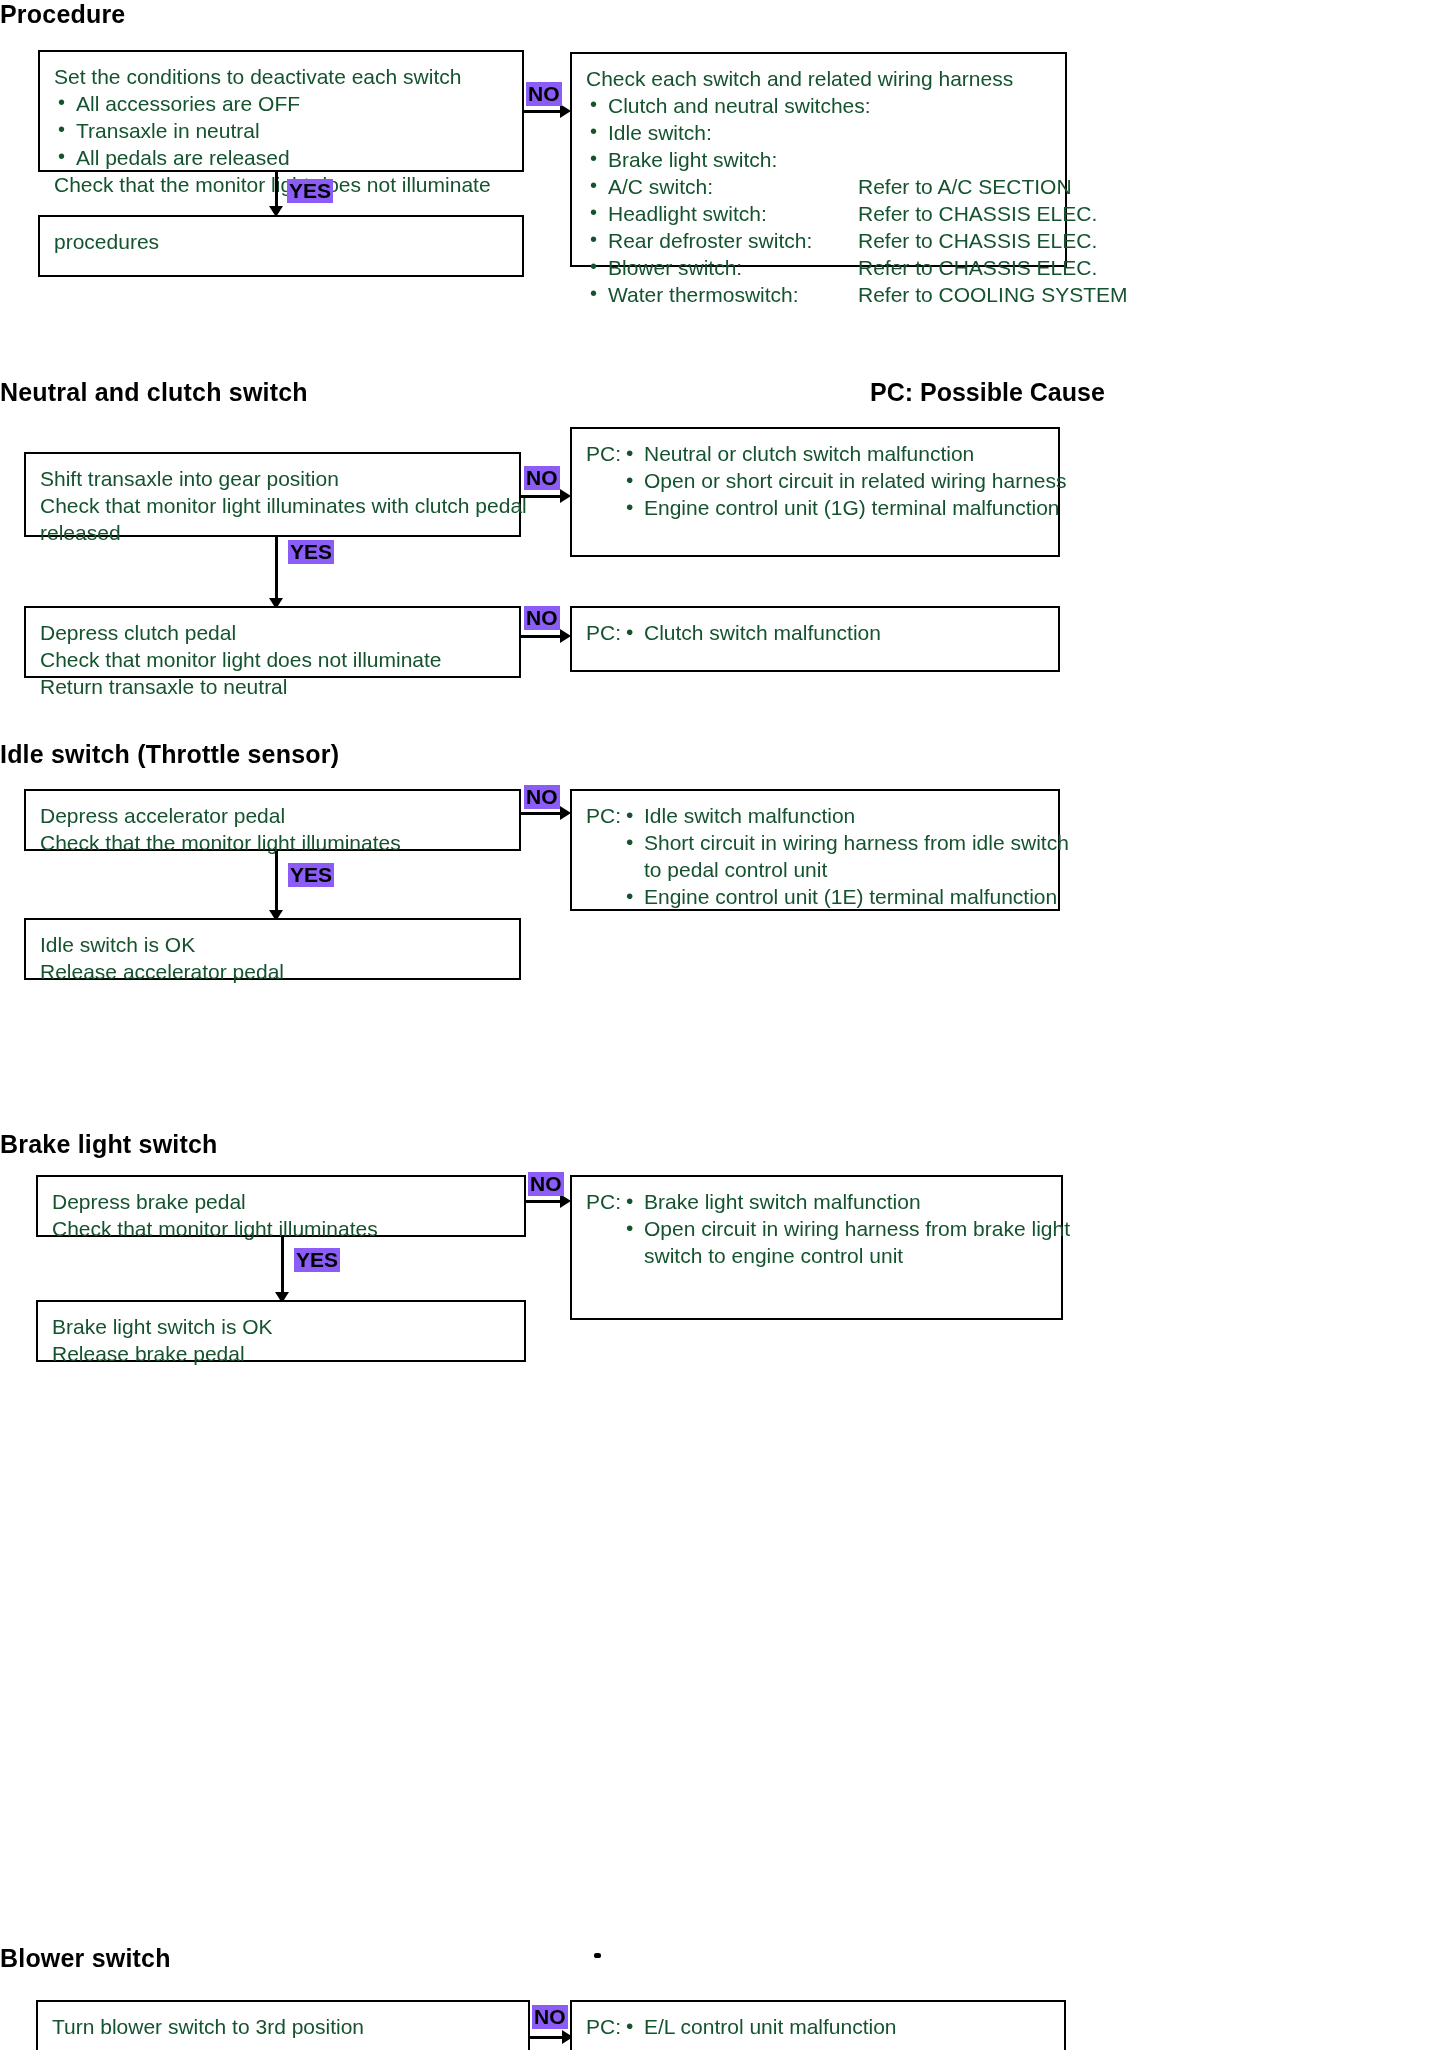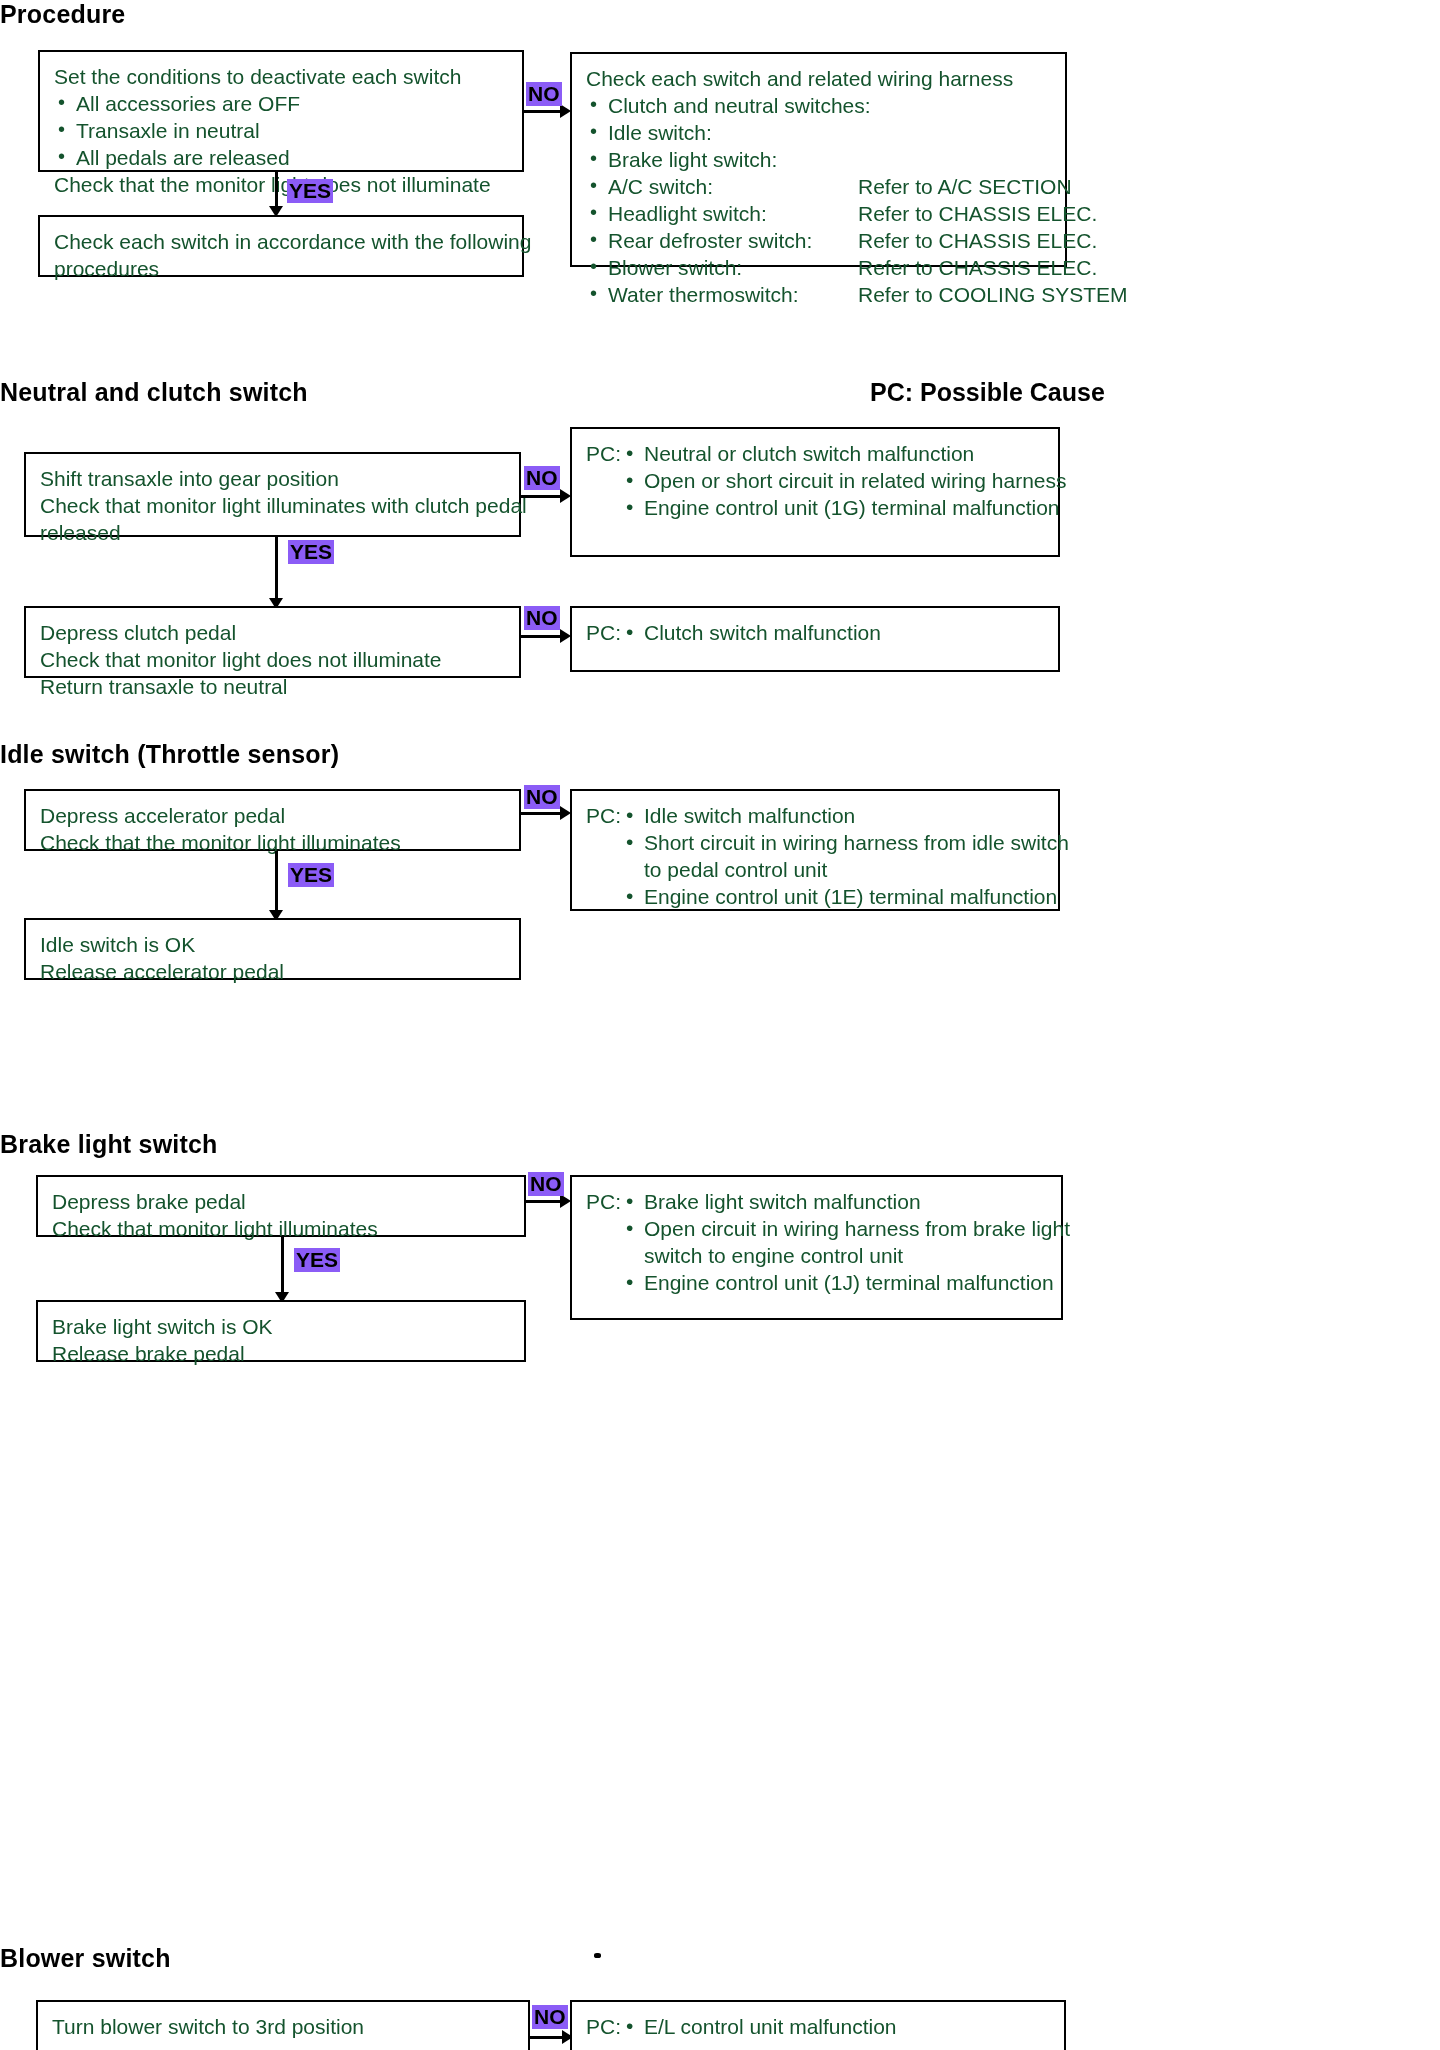--- a/index.html
+++ b/index.html
@@ -177,21 +177,20 @@
       <div class="line">Check that the monitor light does not illuminate</div>
     </div>
   </div>
 
   <div class="vline" style="left:275px; top:172px; height:42px;"></div>
   <div class="arrow-down" style="left:269px; top:206px;"></div>
   <div class="edge-label" style="left:287px; top:179px;">YES</div>
 
   <div class="box" style="left:38px; top:215px; width:486px; height:62px;">
     <div class="box-inner">
-      <div class="line">Check each switch in accordance with the following</div>
       <div class="line">procedures</div>
     </div>
   </div>
 
   <div class="hline" style="left:524px; top:110px; width:42px;"></div>
   <div class="arrow-right" style="left:560px; top:104px;"></div>
   <div class="edge-label" style="left:526px; top:82px;">NO</div>
 
   <div class="box" style="left:570px; top:52px; width:497px; height:215px;">
     <div class="box-inner">
@@ -331,23 +330,20 @@
 
   <div class="box" style="left:570px; top:1175px; width:493px; height:145px;">
     <div class="box-inner">
       <div class="pc-head">
         <span class="pc-label">PC:</span><span class="pc-item">Brake light switch malfunction</span>
       </div>
       <div class="pc-sub">
         <span class="pc-item">Open circuit in wiring harness from brake light</span>
       </div>
       <div class="pc-cont">switch to engine control unit</div>
-      <div class="pc-sub">
-        <span class="pc-item">Engine control unit (1J) terminal malfunction</span>
-      </div>
     </div>
   </div>
 
   <div class="vline" style="left:281px; top:1237px; height:64px;"></div>
   <div class="arrow-down" style="left:275px; top:1292px;"></div>
   <div class="edge-label" style="left:294px; top:1248px;">YES</div>
 
   <div class="box" style="left:36px; top:1300px; width:490px; height:62px;">
     <div class="box-inner">
       <div class="line">Brake light switch is OK</div>

